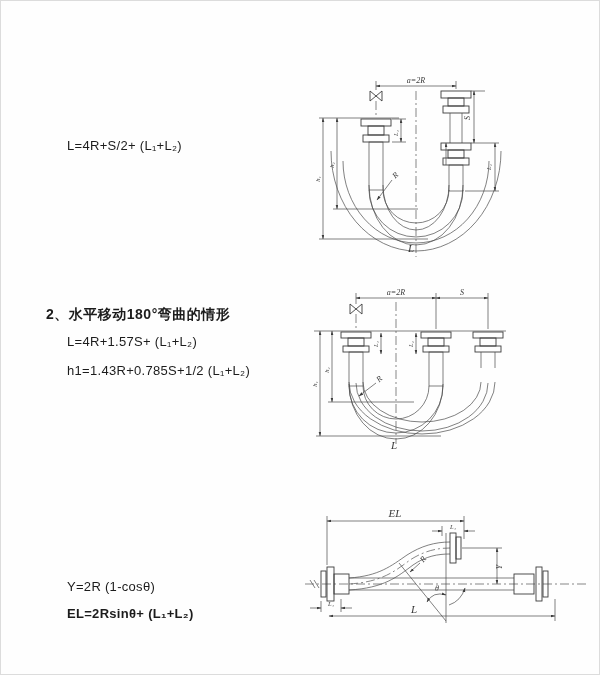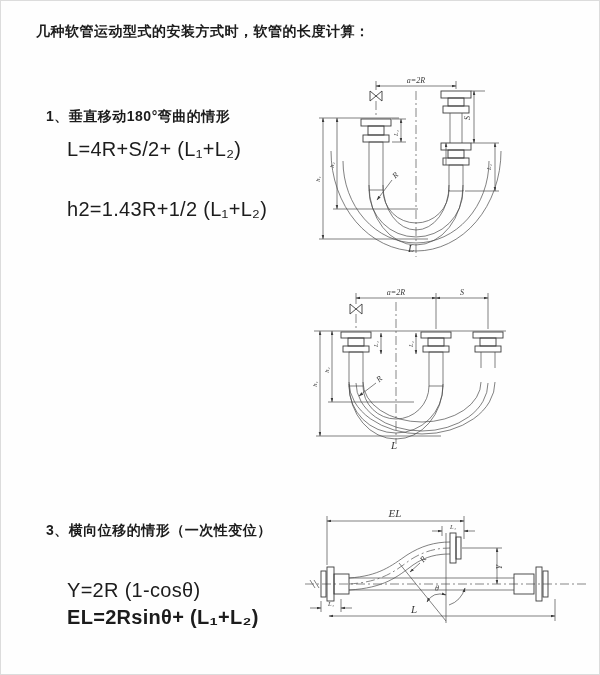--- a/index.html
+++ b/index.html
@@ -3,40 +3,37 @@
 <meta charset="utf-8">
 <style>
   html,body{margin:0;padding:0;background:#ffffff;}
   .page{
     position:relative;width:600px;height:675px;background:#fefefe;
     border:1px solid #dcdcdc;box-sizing:border-box;overflow:hidden;
     font-family:"Liberation Sans",sans-serif;color:#1c1c1c;
   }
   .title{position:absolute;left:35px;top:22px;font-size:14px;font-weight:bold;letter-spacing:.5px;}
   .sec-heading{position:absolute;font-size:14px;font-weight:bold;letter-spacing:.5px;}
-  .formula{position:absolute;font-size:20px;font-weight:500;letter-spacing:.3px;}
+  .formula{position:absolute;font-size:13px;font-weight:500;letter-spacing:.3px;}
   svg{position:absolute;overflow:visible;}
   svg text{font-family:"Liberation Serif",serif;fill:#3a3a3a;}
   .dimtxt{font-size:8px;font-style:italic;}
   .dimtxt-sm{font-size:6.5px;font-style:italic;}
   .dimtxt-lg{font-size:11px;font-style:italic;}
   .ln{stroke:#3c3c3c;stroke-width:0.9;fill:none;}
   .thin{stroke:#4a4a4a;stroke-width:0.7;fill:none;}
   .cl{stroke:#555;stroke-width:0.7;fill:none;stroke-dasharray:9 3 2 3;}
 </style>
 </head>
 <body>
 
 <div class="page">
 
-  <div class="title">几种软管运动型式的安装方式时，软管的长度计算：</div>
-
-  <div class="sec-heading" style="left:45px;top:107px;">1、垂直移动180°弯曲的情形</div>
+
   <div class="formula" style="left:66px;top:137px;">L=4R+S/2+ (L₁+L₂)</div>
-  <div class="formula" style="left:66px;top:197px;">h2=1.43R+1/2 (L₁+L₂)</div>
 
   <svg style="left:312px;top:68px;" width="280" height="200" viewBox="0 0 280 200">
     <defs>
       <pattern id="hatch1" width="4" height="4" patternUnits="userSpaceOnUse">
         <path d="M0 0 L4 4 M4 0 L0 4" stroke="#6a6a6a" stroke-width="0.45"></path>
       </pattern>
       <marker id="ar1" markerWidth="7" markerHeight="6" refX="6" refY="2" orient="auto-start-reverse">
         <path d="M0,0 L6.5,2 L0,4 z" fill="#3c3c3c"></path>
       </marker>
     </defs>
@@ -122,20 +119,23 @@
     </g>
 
     <g>
       <line class="thin" x1="79" y1="111" x2="64" y2="131" marker-end="url(#ar1)"></line>
       <text class="dimtxt" x="84" y="108" transform="rotate(-42 84 108)" text-anchor="middle">R</text>
     </g>
 
     <text class="dimtxt-lg" x="95" y="183">L</text>
   </svg>
 
+  <div class="sec-heading" style="left:45px;top:305px;">2、水平移动180°弯曲的情形</div>
+  <div class="formula" style="left:66px;top:333px;">L=4R+1.57S+ (L₁+L₂)</div>
+  <div class="formula" style="left:66px;top:362px;">h1=1.43R+0.785S+1/2 (L₁+L₂)</div>
 
   <svg style="left:305px;top:283px;" width="295" height="185" viewBox="0 0 295 185">
     <defs>
       <pattern id="hatch2" width="4" height="4" patternUnits="userSpaceOnUse">
         <path d="M0 0 L4 4 M4 0 L0 4" stroke="#6a6a6a" stroke-width="0.45"></path>
       </pattern>
       <marker id="ar2" markerWidth="7" markerHeight="6" refX="6" refY="2" orient="auto-start-reverse">
         <path d="M0,0 L6.5,2 L0,4 z" fill="#3c3c3c"></path>
       </marker>
     </defs>
@@ -213,21 +213,20 @@
     </g>
 
     <g>
       <line class="thin" x1="70" y1="99" x2="53" y2="112" marker-end="url(#ar2)"></line>
       <text class="dimtxt" x="75" y="97" transform="rotate(-40 75 97)" text-anchor="middle">R</text>
     </g>
 
     <text class="dimtxt-lg" x="85" y="165">L</text>
   </svg>
 
-  <div class="sec-heading" style="left:45px;top:521px;">3、横向位移的情形（一次性变位）</div>
   <div class="formula" style="left:66px;top:578px;">Y=2R (1-cosθ)</div>
   <div class="formula" style="left:66px;top:605px;font-weight:bold;">EL=2Rsinθ+ (L₁+L₂)</div>
 
   <svg style="left:298px;top:498px;" width="302" height="160" viewBox="0 0 302 160">
     <defs>
       <marker id="ar3" markerWidth="7" markerHeight="6" refX="6" refY="2" orient="auto-start-reverse">
         <path d="M0,0 L6.5,2 L0,4 z" fill="#3c3c3c"></path>
       </marker>
     </defs>
 

